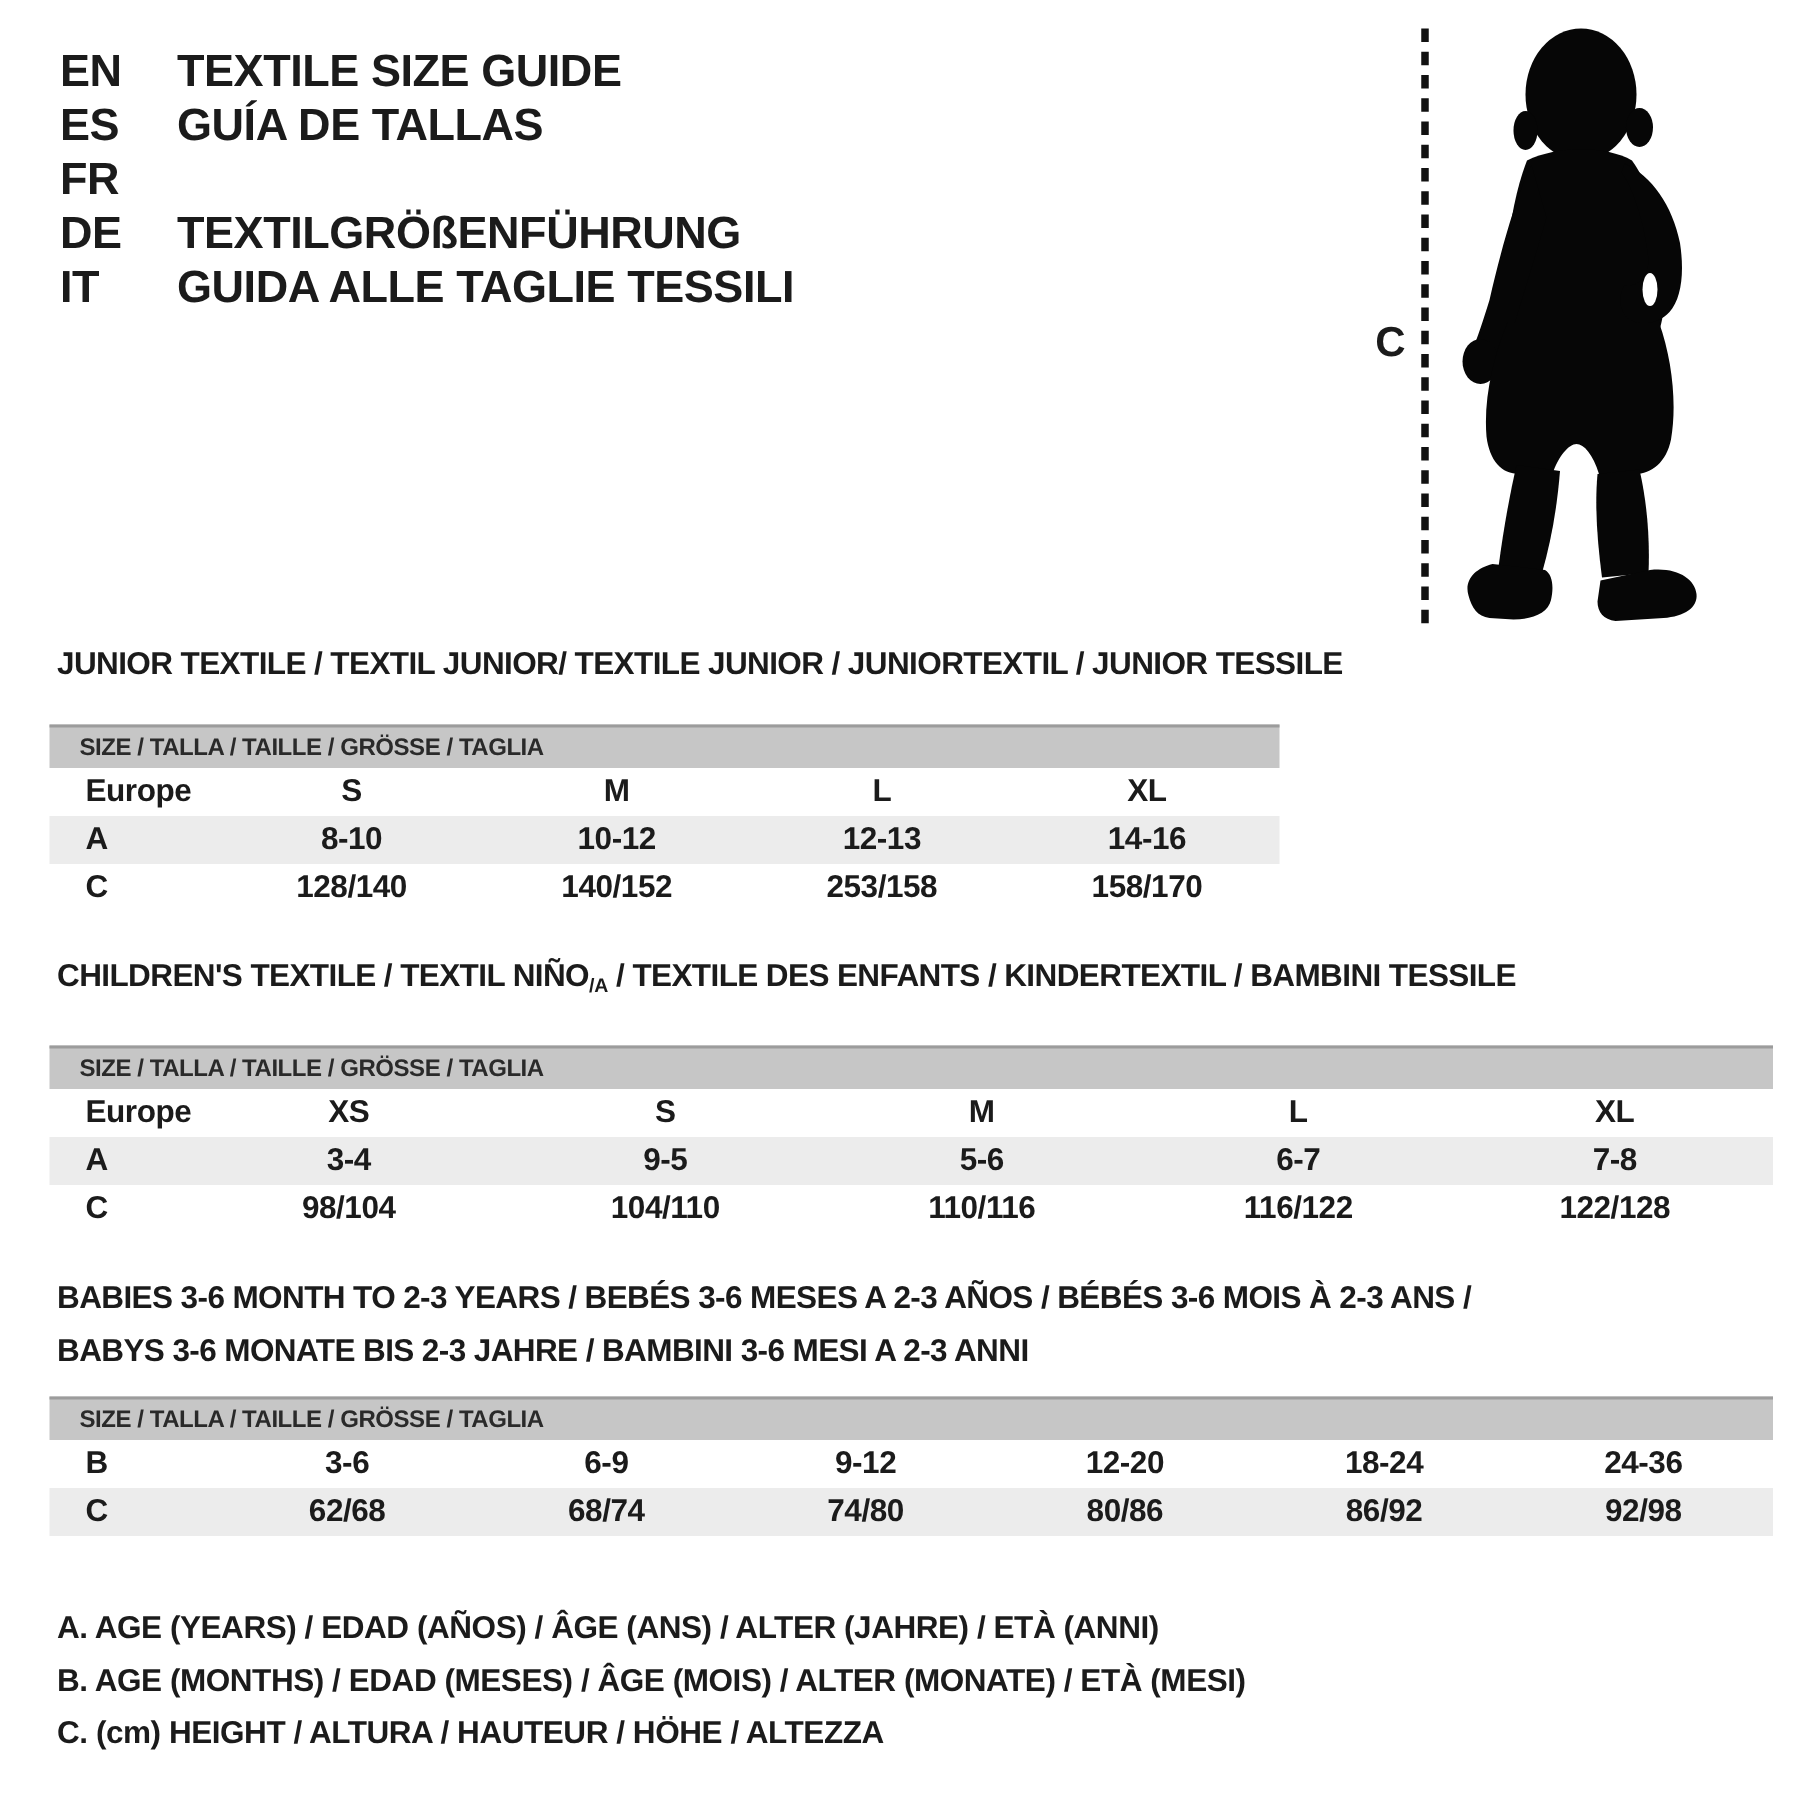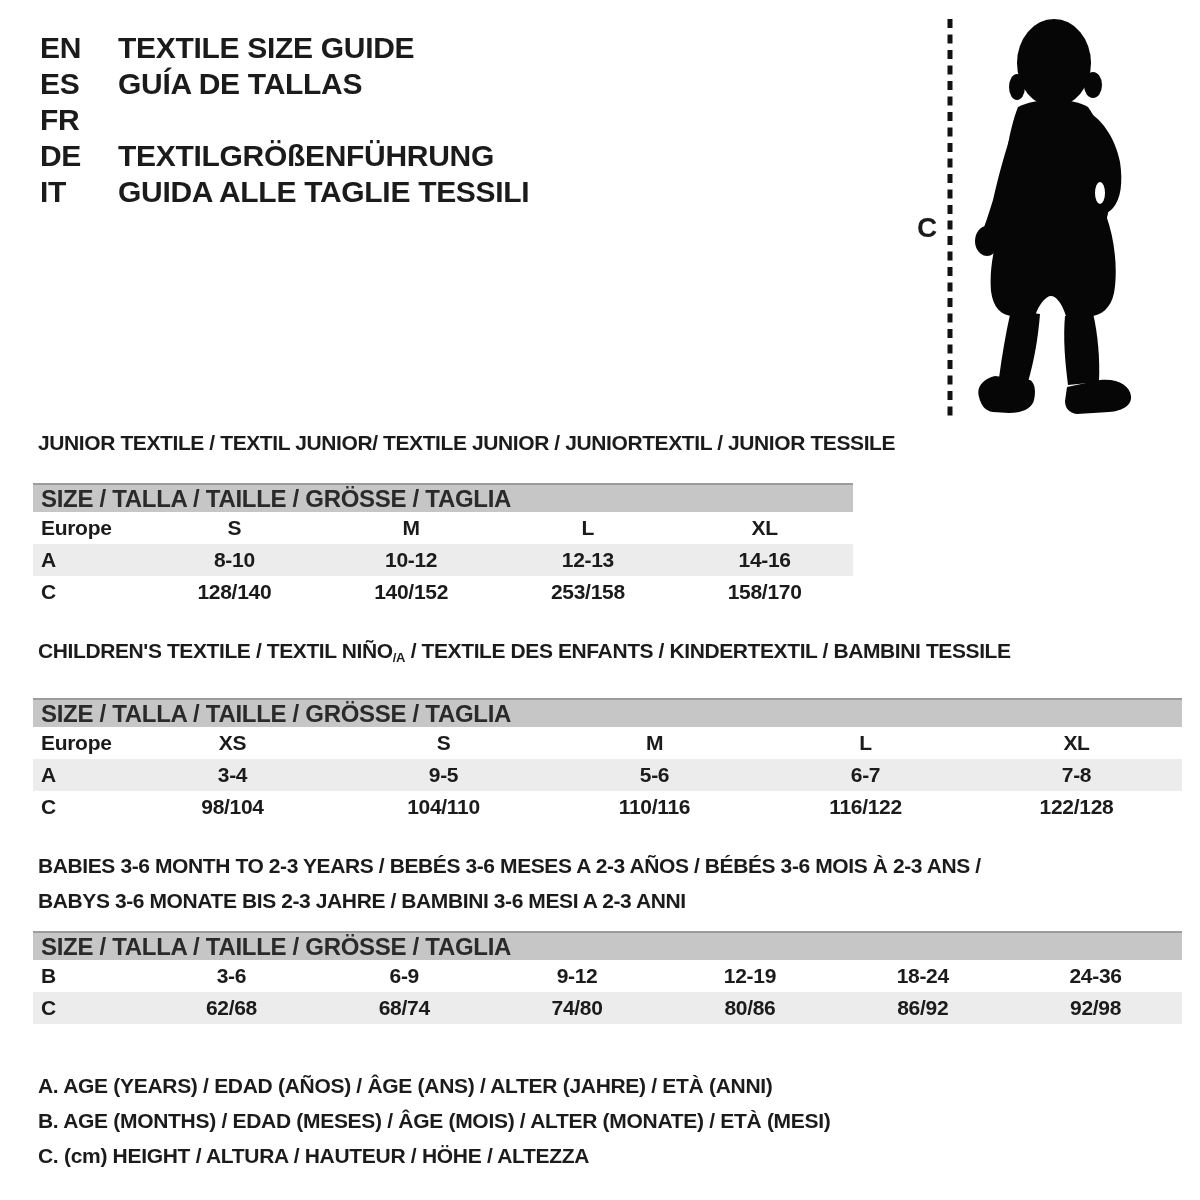--- a/index.html
+++ b/index.html
@@ -22,29 +22,29 @@
     font-size:28px;font-weight:bold;}
 
   
   .section{left:33px;}
   .sec-title{font-size:21px;font-weight:bold;line-height:26px;white-space:nowrap;
     padding-left:5px;letter-spacing:-0.4px;}
   .sec-title .subp{font-size:13px;vertical-align:-4px;letter-spacing:-0.2px;}
   .sec-title2 div{font-size:21px;font-weight:bold;line-height:35px;white-space:nowrap;
     padding-left:5px;letter-spacing:-0.4px;}
   .size-bar{margin-top:27px;height:27px;background:#c6c6c6;border-top:2px solid #9c9c9c;
-    display:flex;align-items:center;padding-left:8px;font-size:24px;font-weight:bold;
+    display:flex;align-items:center;padding-left:20px;font-size:16px;font-weight:bold;
     color:#2a2a2a;letter-spacing:-0.3px;}
   .size-bar.tight{margin-top:13px;}
   .trow{display:grid;height:32px;align-items:center;font-size:21px;font-weight:bold;
     letter-spacing:-0.3px;}
   .t1{grid-template-columns:113px repeat(4,1fr);}
   .t2{grid-template-columns:94px repeat(5,1fr);}
   .t3{grid-template-columns:112px repeat(6,1fr);}
-  .lbl{padding-left:8px;}
+  .lbl{padding-left:8px;margin-left:16px;}
   .val{text-align:center;}
   .shaded{background:#ececec;}
 
   
   .legend{left:38px;top:1068px;}
   .legend div{font-size:21px;font-weight:bold;line-height:35px;white-space:nowrap;
     letter-spacing:-0.3px;}
 </style>
 </head>
 <body>
@@ -160,21 +160,21 @@
   <div class="sec-title2">
     <div>BABIES 3-6 MONTH TO 2-3 YEARS / BEBÉS 3-6 MESES A 2-3 AÑOS / BÉBÉS 3-6 MOIS À 2-3 ANS /</div>
     <div>BABYS 3-6 MONATE BIS 2-3 JAHRE / BAMBINI 3-6 MESI A 2-3 ANNI</div>
   </div>
   <div class="size-bar tight">SIZE / TALLA / TAILLE / GRÖSSE / TAGLIA</div>
   <div class="trow t3">
     <div class="lbl">B</div>
     <div class="val">3-6</div>
     <div class="val">6-9</div>
     <div class="val">9-12</div>
-    <div class="val">12-19</div>
+    <div class="val">12-20</div>
     <div class="val">18-24</div>
     <div class="val">24-36</div>
   </div>
   <div class="trow t3 shaded">
     <div class="lbl">C</div>
     <div class="val">62/68</div>
     <div class="val">68/74</div>
     <div class="val">74/80</div>
     <div class="val">80/86</div>
     <div class="val">86/92</div>

